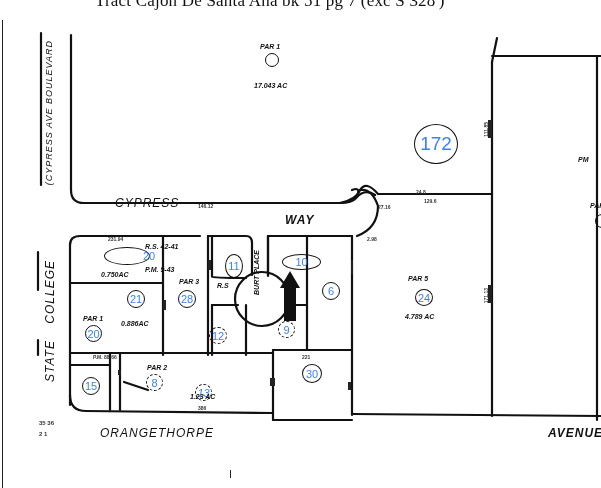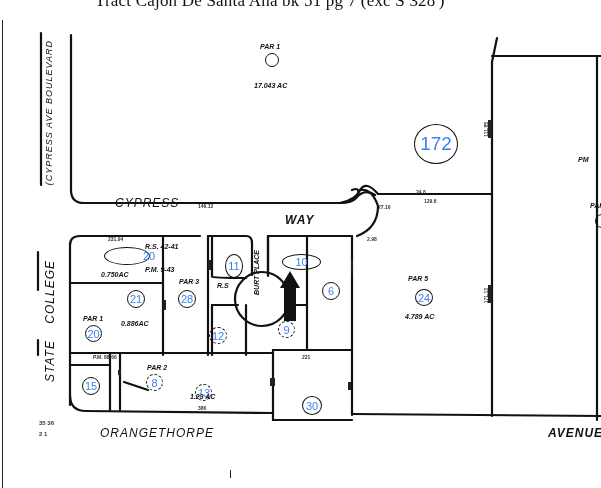--- a/index.html
+++ b/index.html
@@ -149,21 +149,21 @@
 <div class="lbl acre" style="left:405px; top:313px;">4.789 AC</div>
 
 <div class="circ" style="left:82px; top:377px; width:18px; height:18px;">15</div>
 
 <div class="lbl par" style="left:147px; top:364px;">PAR 2</div>
 <div class="circ" style="left:146px; top:374px; width:17px; height:17px; border-style:dashed;">8</div>
 
 <div class="circ" style="left:195px; top:384px; width:17px; height:17px; border-style:dashed;font-style:italic;">13</div>
 <div class="lbl acre" style="left:190px; top:393px;">1.23 AC</div>
 
-<div class="circ" style="left:302px; top:396px; width:20px; height:19px;">30</div>
+<div class="circ" style="left:302px; top:364px; width:20px; height:19px;">30</div>
 
 <div class="lbl par" style="left:590px; top:202px;">PAR</div>
 <div class="lbl par" style="left:578px; top:156px;">PM</div>
 <div class="circ" style="left:595px; top:214px; width:14px; height:14px;"></div>
 
 <div class="lbl par" style="left:145px; top:243px;">R.S. 42-41</div>
 <div class="lbl par" style="left:145px; top:266px;">P.M. 9-43</div>
 <div class="lbl par" style="left:217px; top:282px;">R.S</div>
 <div class="lbl small" style="left:93px; top:354px;">P.M. 88-66</div>
 

